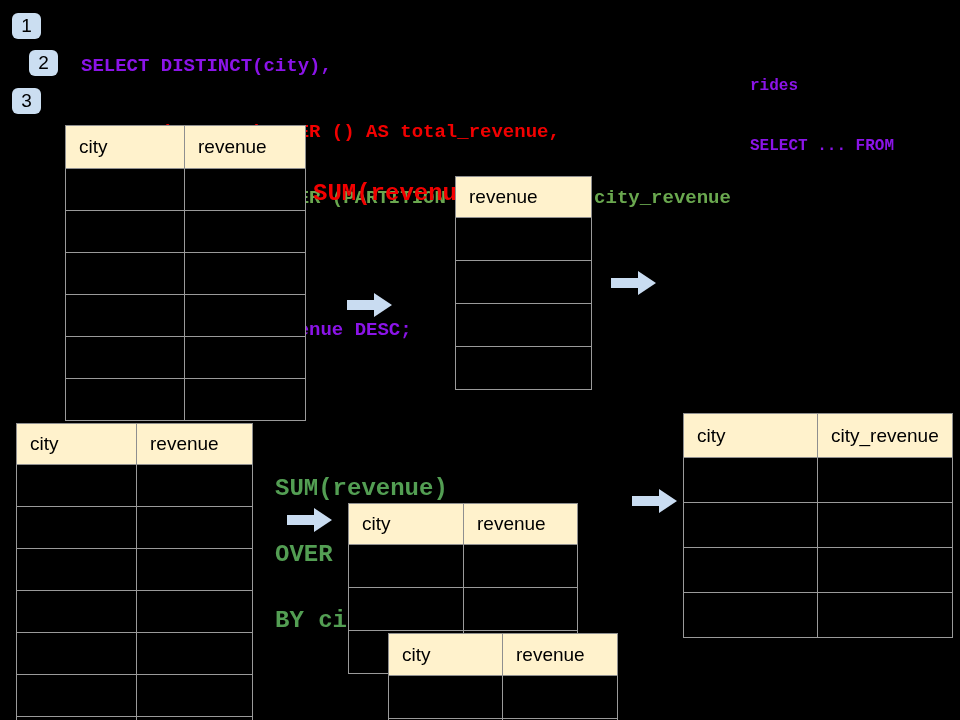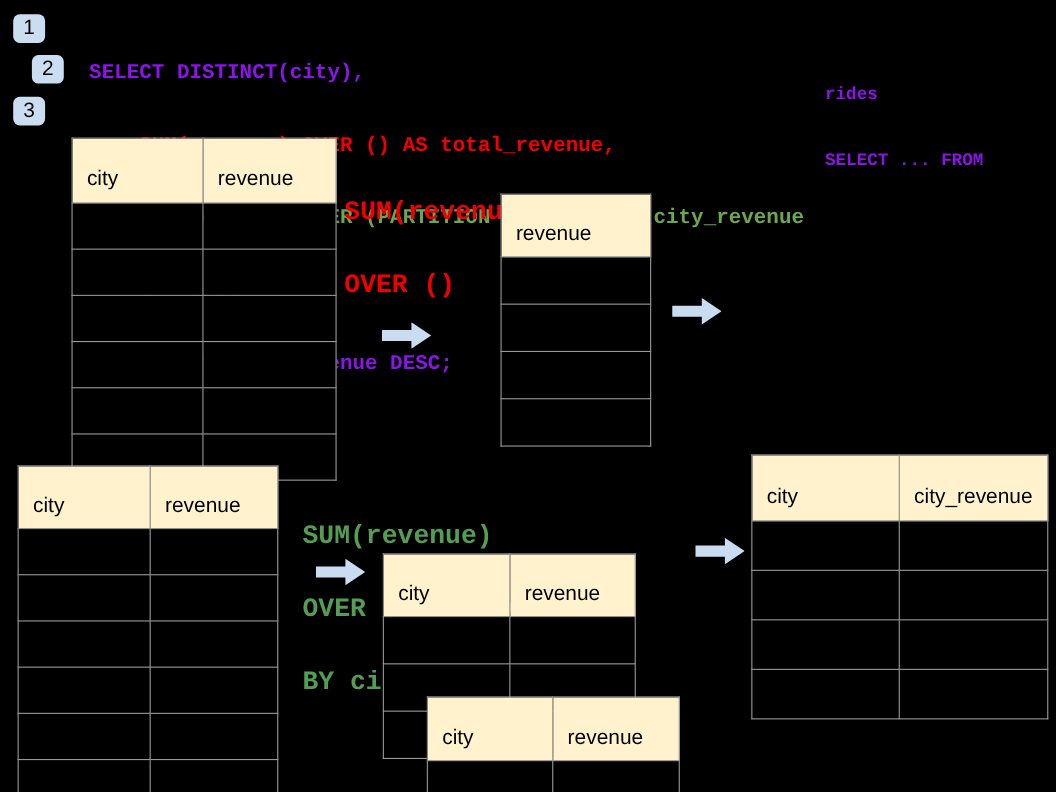--- a/index.html
+++ b/index.html
@@ -57,21 +57,21 @@
     position: absolute;
     border-collapse: collapse;
     table-layout: fixed;
   }
   .dtab th {
     background: #FFF2CC;
     color: #000;
     font-weight: 400;
     font-size: 19px;
     text-align: left;
-    padding: 16px 0 0 13px;
+    padding: 0 0 0 13px;
     border: 1px solid #8f8f8f;
     vertical-align: middle;
   }
   .dtab td {
     background: #000;
     border: 1px solid #9a9a9a;
     padding: 0;
   }
   #tab-a { left: 65px;  top: 125px; width: 240px; }
   #tab-a th { height: 42px; } #tab-a td { height: 41px; }
@@ -111,21 +111,20 @@
     <div class="c-purple">  ORDER by city_revenue DESC;</div>
   </div>
 
   <div class="sidecode abs">
     <div>rides</div>
     <div>SELECT ... FROM</div>
   </div>
 
   <div class="anno red abs">
     <div>SUM(revenue)</div>
-    <div>OVER ()</div>
   </div>
 
   <div class="anno green abs">
     <div>SUM(revenue)</div>
     <div>OVER (PARTITION</div>
     <div>BY city)</div>
   </div>
 
   <table class="dtab" id="tab-a">
     <colgroup>

